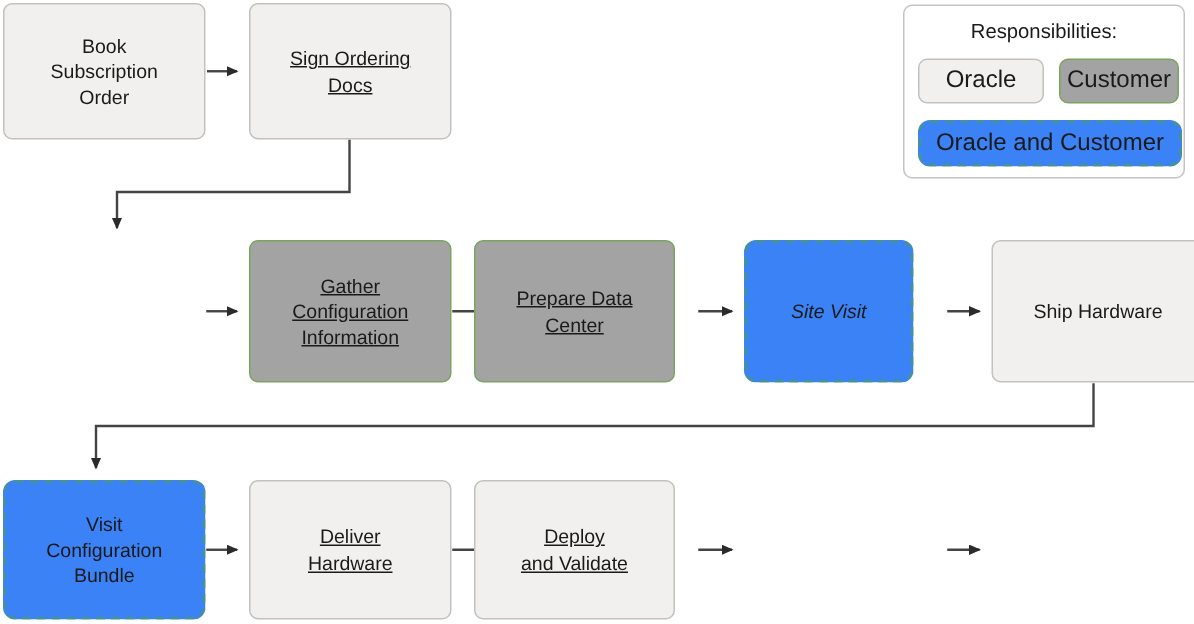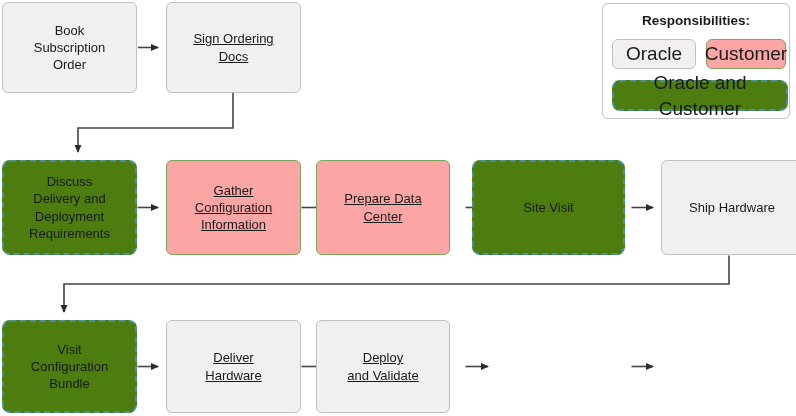--- a/index.html
+++ b/index.html
@@ -30,61 +30,61 @@
     font-size: 13px;
     line-height: 1.32;
     border-radius: 6px;
     padding: 4px 8px;
   }
   .node.oracle {
     background: #f2f0ee;
     border: 1px solid #c3c1bd;
   }
   .node.customer {
-    background: #fca5a5;
+    background: #a3a3a3;
     border: 1.5px solid #7ba55f;
   }
   .node.both {
-    background: #4d7c0f;
+    background: #3b82f6;
     border: 2px dashed #45919f;
     border-radius: 8px;
   }
   .legend {
     position: absolute;
     left: 602px; top: 3px;
     width: 188px; height: 116px;
     box-sizing: border-box;
     background: #ffffff;
     border: 1px solid #c6c4c0;
     border-radius: 6px;
   }
   .legend-title {
     position: absolute;
     left: 0; top: 9px;
     width: 100%;
     text-align: center;
-    font-weight: bold;
+    font-weight: normal;
     font-size: 13.5px;
   }
   .legend .node {
-    font-size: 19px;
+    font-size: 16px;
     padding: 2px 4px;
   }
   .swatch-oracle   { left: 9px;   top: 35px; width: 84px;  height: 30px; }
   .swatch-customer { left: 103px; top: 35px; width: 80px;  height: 30px; }
   .swatch-both     { left: 9px;   top: 76px; width: 176px; height: 31px; }
 
   
   .r1 { top: 2px;   height: 91px; }
   .r2 { top: 160px; height: 95px; }
   .r3 { top: 320px; height: 93px; }
   .c1 { left: 2px;   width: 135px; }
   .c2 { left: 166px; width: 135px; text-decoration: underline; }
   .c3 { left: 316px; width: 134px; text-decoration: underline; }
-  .c4 { left: 472px; width: 153px; }
+  .c4 { left: 496px; width: 113px; font-style: italic; }
   .c5 { left: 661px; width: 142px; }
 </style>
 </head>
 <body>
 
 <div class="canvas">
 
   <svg class="connectors" viewBox="0 0 796 416" xmlns="http://www.w3.org/2000/svg">
     <defs>
       <marker id="ah" markerWidth="9" markerHeight="8" refX="7" refY="3.5" orient="auto" markerUnits="userSpaceOnUse">
@@ -110,24 +110,20 @@
       <path d="M631.5 366.5 H653" marker-end="url(#ah)"></path>
     </g>
   </svg>
 
   <div class="node oracle r1 c1">Book
 Subscription
 Order</div>
   <div class="node oracle r1 c2">Sign Ordering
 Docs</div>
 
-  <div class="node both r2 c1">Discuss
-Delivery and
-Deployment
-Requirements</div>
   <div class="node customer r2 c2">Gather
 Configuration
 Information</div>
   <div class="node customer r2 c3">Prepare Data
 Center</div>
   <div class="node both r2 c4">Site Visit</div>
   <div class="node oracle r2 c5">Ship Hardware</div>
 
   <div class="node both r3 c1">Visit
 Configuration

